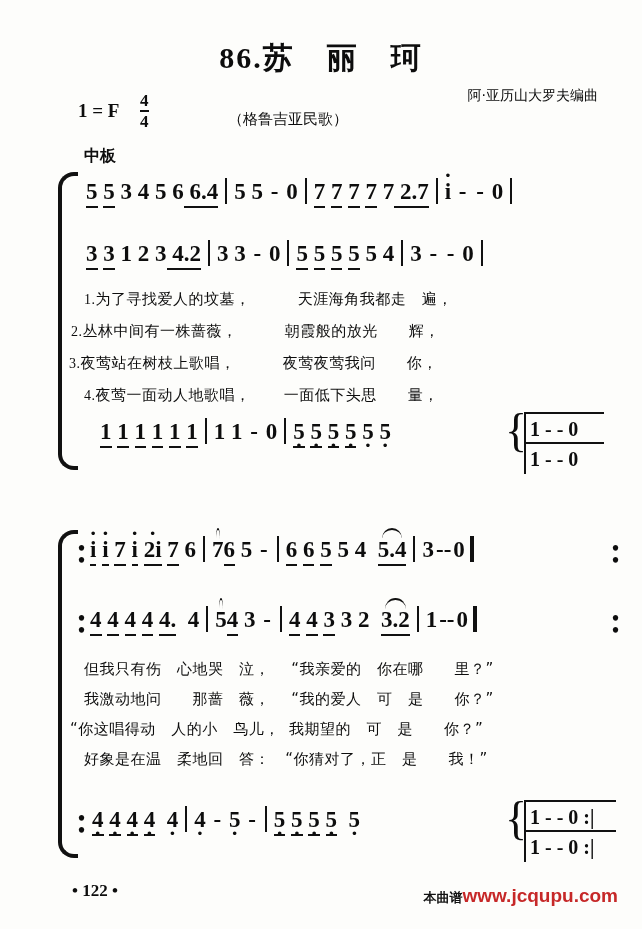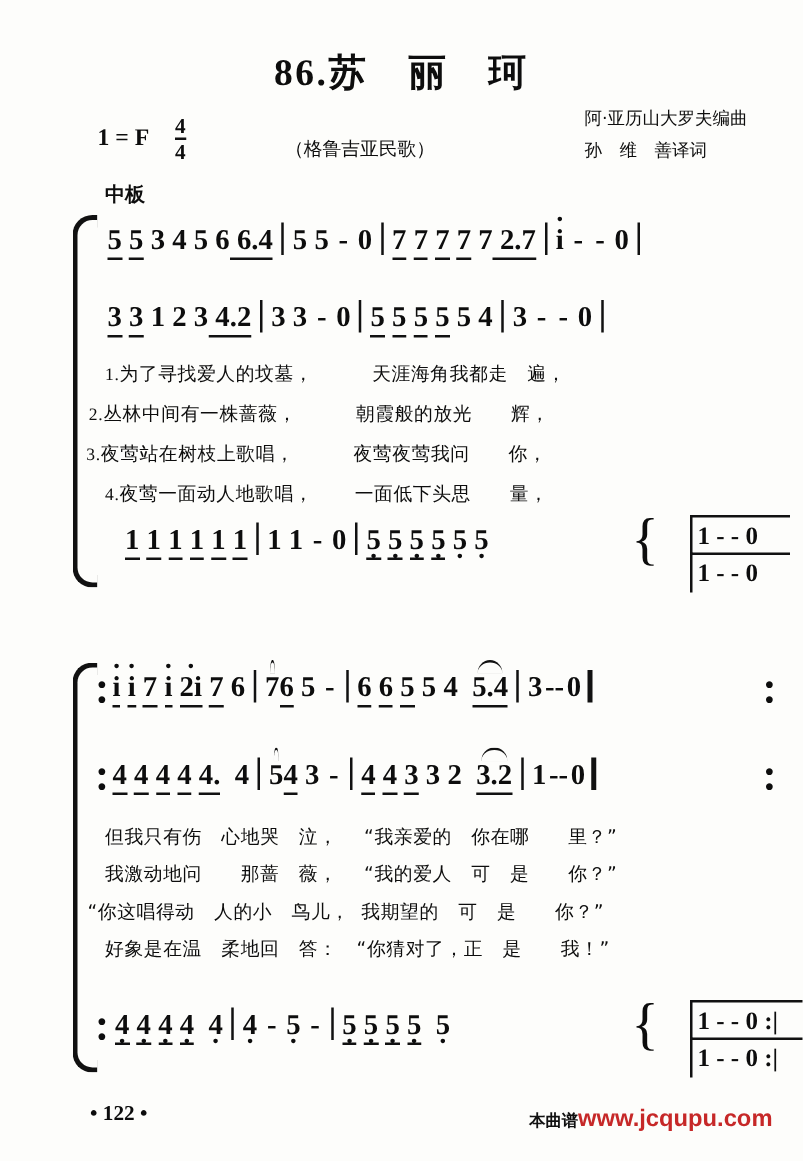--- a/index.html
+++ b/index.html
@@ -93,21 +93,20 @@
   }
   .lyric .n{font-family:"Liberation Serif",serif;font-size:14px;}
   .lyric .g{display:inline-block;}
 
   
   .endbr{
     position:absolute;
     font-family:"Liberation Serif",serif;
     font-size:20px;font-weight:bold;
     line-height:30px;
-    margin-left:28px;
   }
   .brace{
     position:absolute;font-size:46px;font-family:"Liberation Serif",serif;
   }
   .repdots{position:absolute;font-size:20px;font-weight:bold;line-height:12px;}
 
   .pagenum{
     position:absolute;left:72px;bottom:28px;
     font-size:17px;font-weight:bold;
     font-family:"Liberation Serif",serif;
@@ -131,21 +130,20 @@
 
   <div class="keysig">1 = F</div>
   <div class="meter">
     <span>4</span>
     <span class="den">4</span>
   </div>
   <div class="tempo">中板</div>
   <div class="source">（格鲁吉亚民歌）</div>
   <div class="credits">
     <div class="c1">阿·亚历山大罗夫编曲</div>
-    <div class="c2">孙　维　善译词</div>
   </div>
 
   <div class="sysbrace" style="left:58px;top:172px;height:290px;"></div>
 
   <div class="notes" style="left:86px;top:178px;">
     <span class="und">5</span> <span class="und">5</span> <span>3</span> <span>4</span> <span>5</span> <span>6</span><span class="und">&nbsp;6.4</span><span class="bar"></span><span>5</span> <span>5</span> <span class="dash">-</span> <span>0</span><span class="bar"></span><span class="und">7</span> <span class="und">7</span> <span class="und">7</span> <span class="und">7</span> <span>7</span><span class="und">&nbsp;2.7</span><span class="bar"></span><span class="dotu">i</span> <span class="dash">-</span> <span class="dash">-</span> <span>0</span><span class="bar"></span>
   </div>
 
   <div class="notes" style="left:86px;top:240px;">
     <span class="und">3</span> <span class="und">3</span> <span>1</span> <span>2</span> <span>3</span><span class="und">&nbsp;4.2</span><span class="bar"></span><span>3</span> <span>3</span> <span class="dash">-</span> <span>0</span><span class="bar"></span><span class="und">5</span> <span class="und">5</span> <span class="und">5</span> <span class="und">5</span> <span>5</span> <span>4</span><span class="bar"></span><span>3</span> <span class="dash">-</span> <span class="dash">-</span> <span>0</span><span class="bar"></span>

